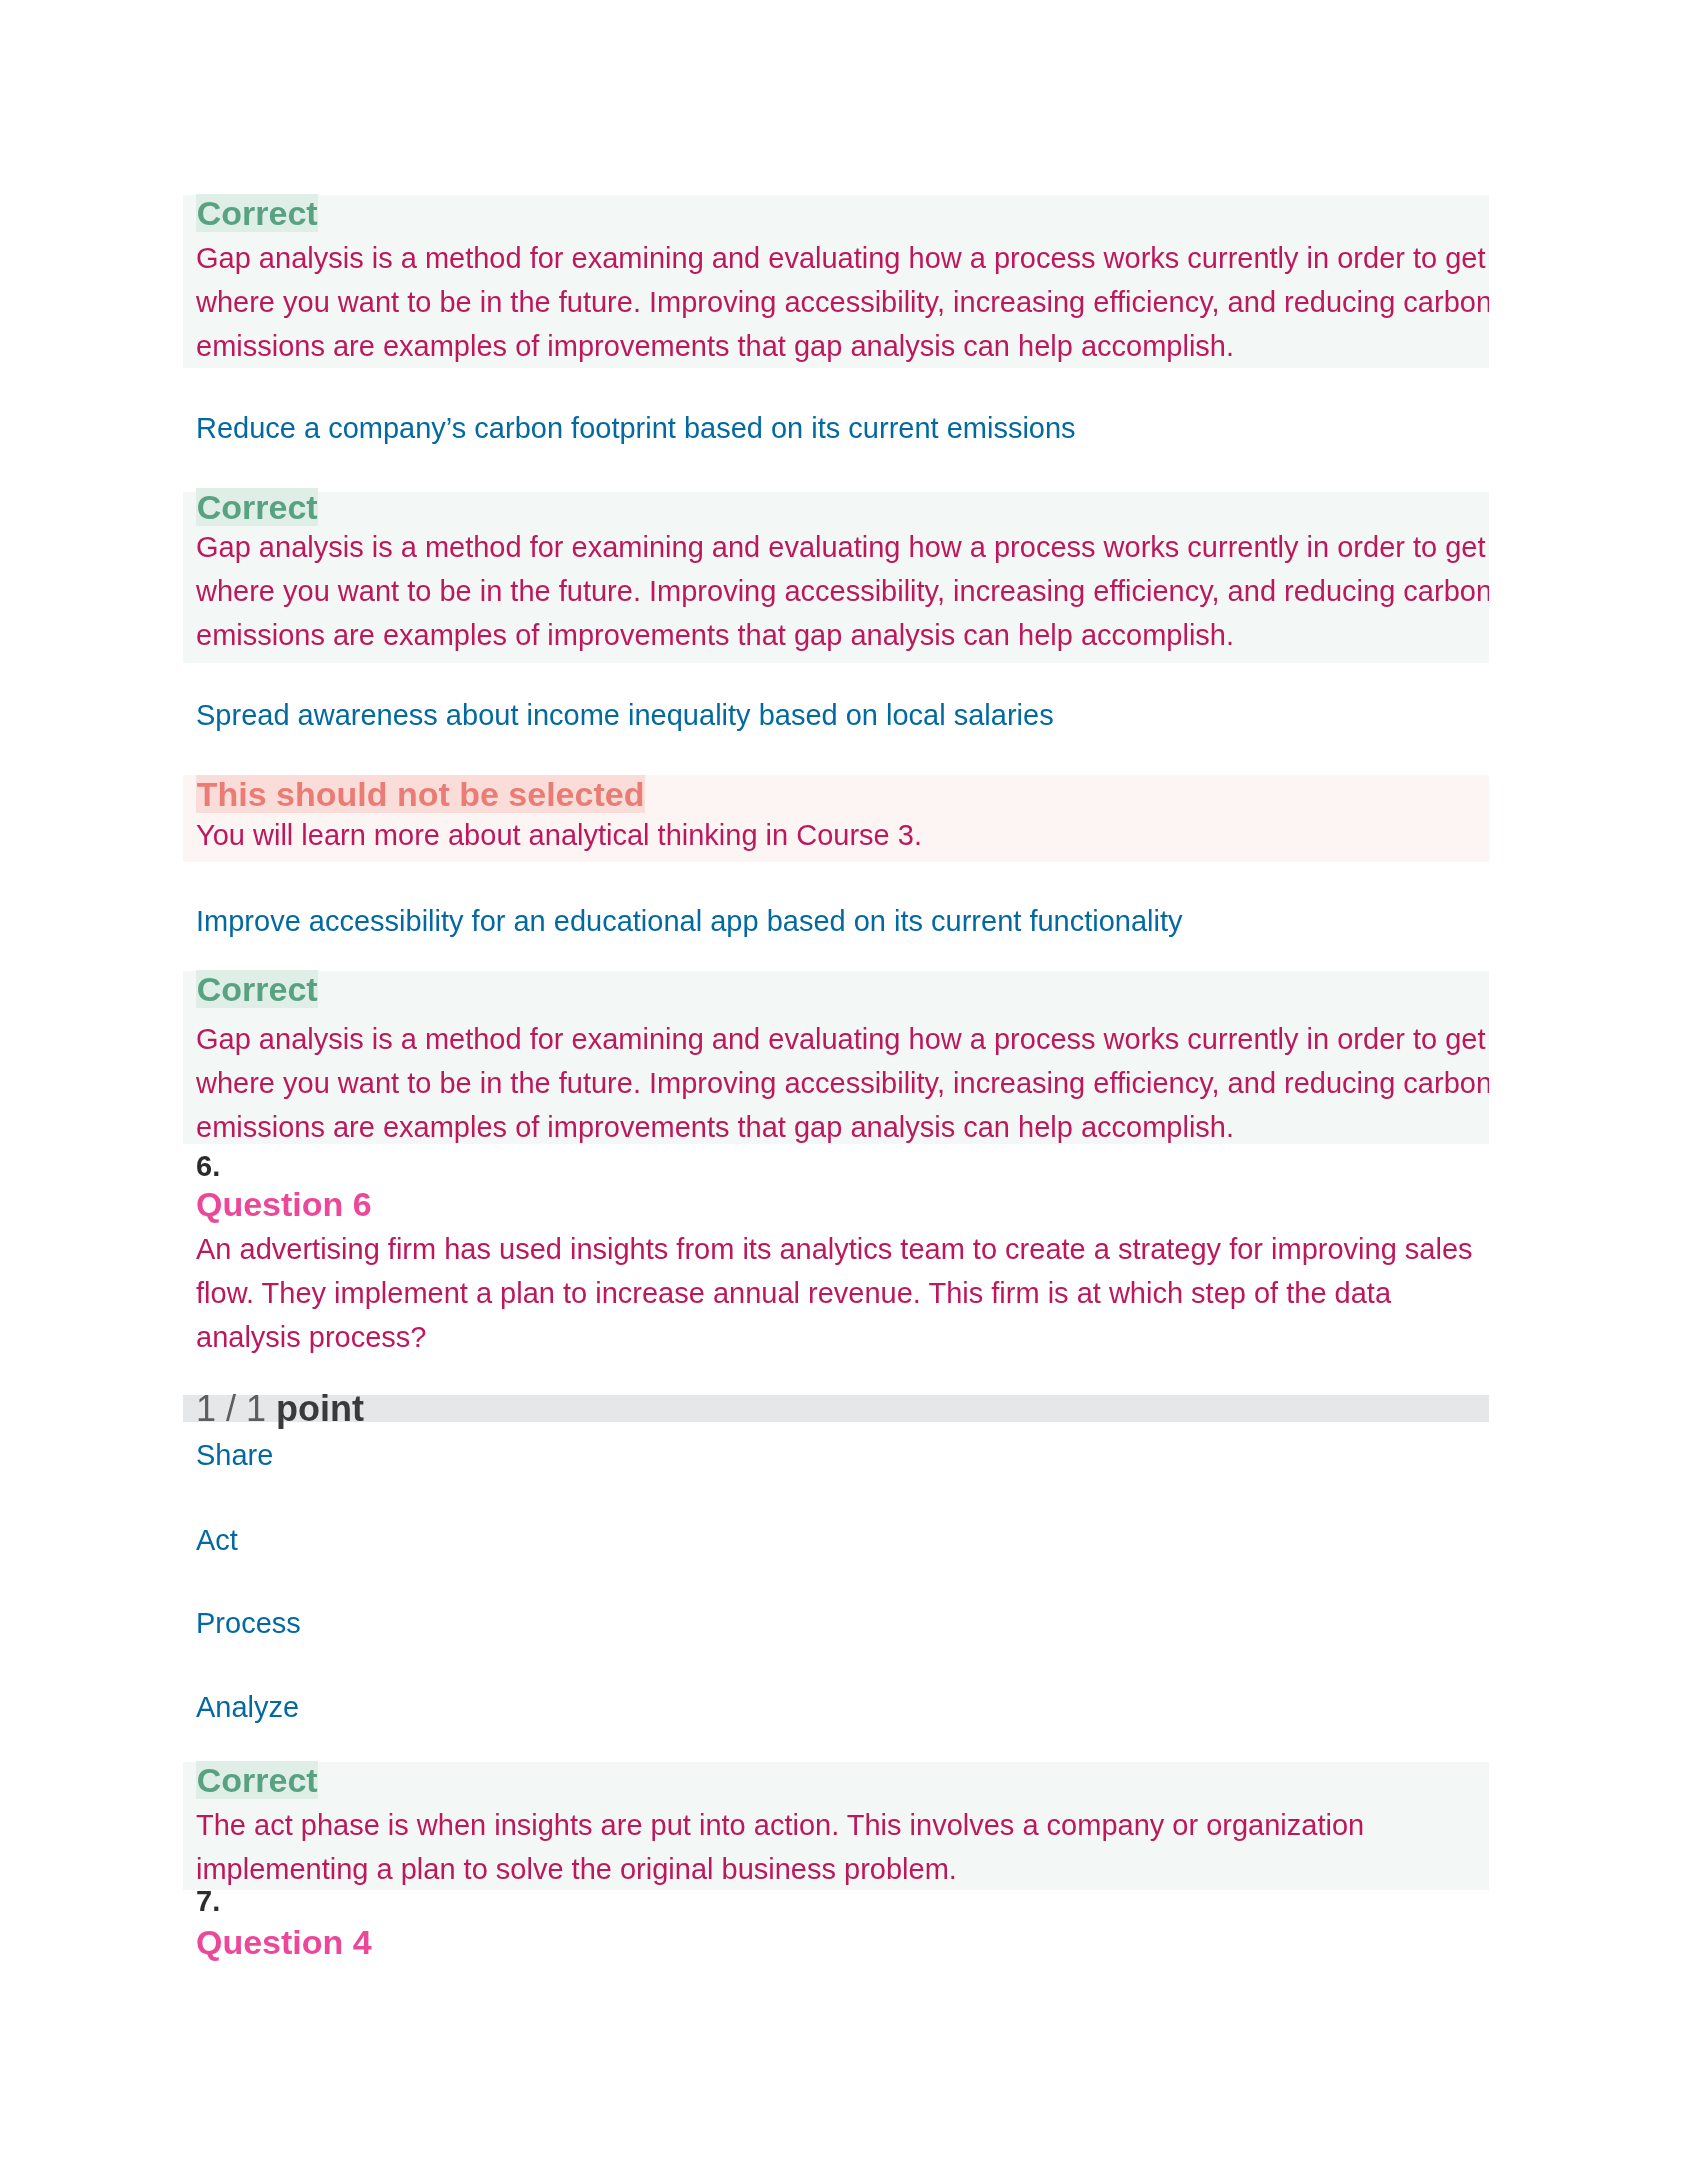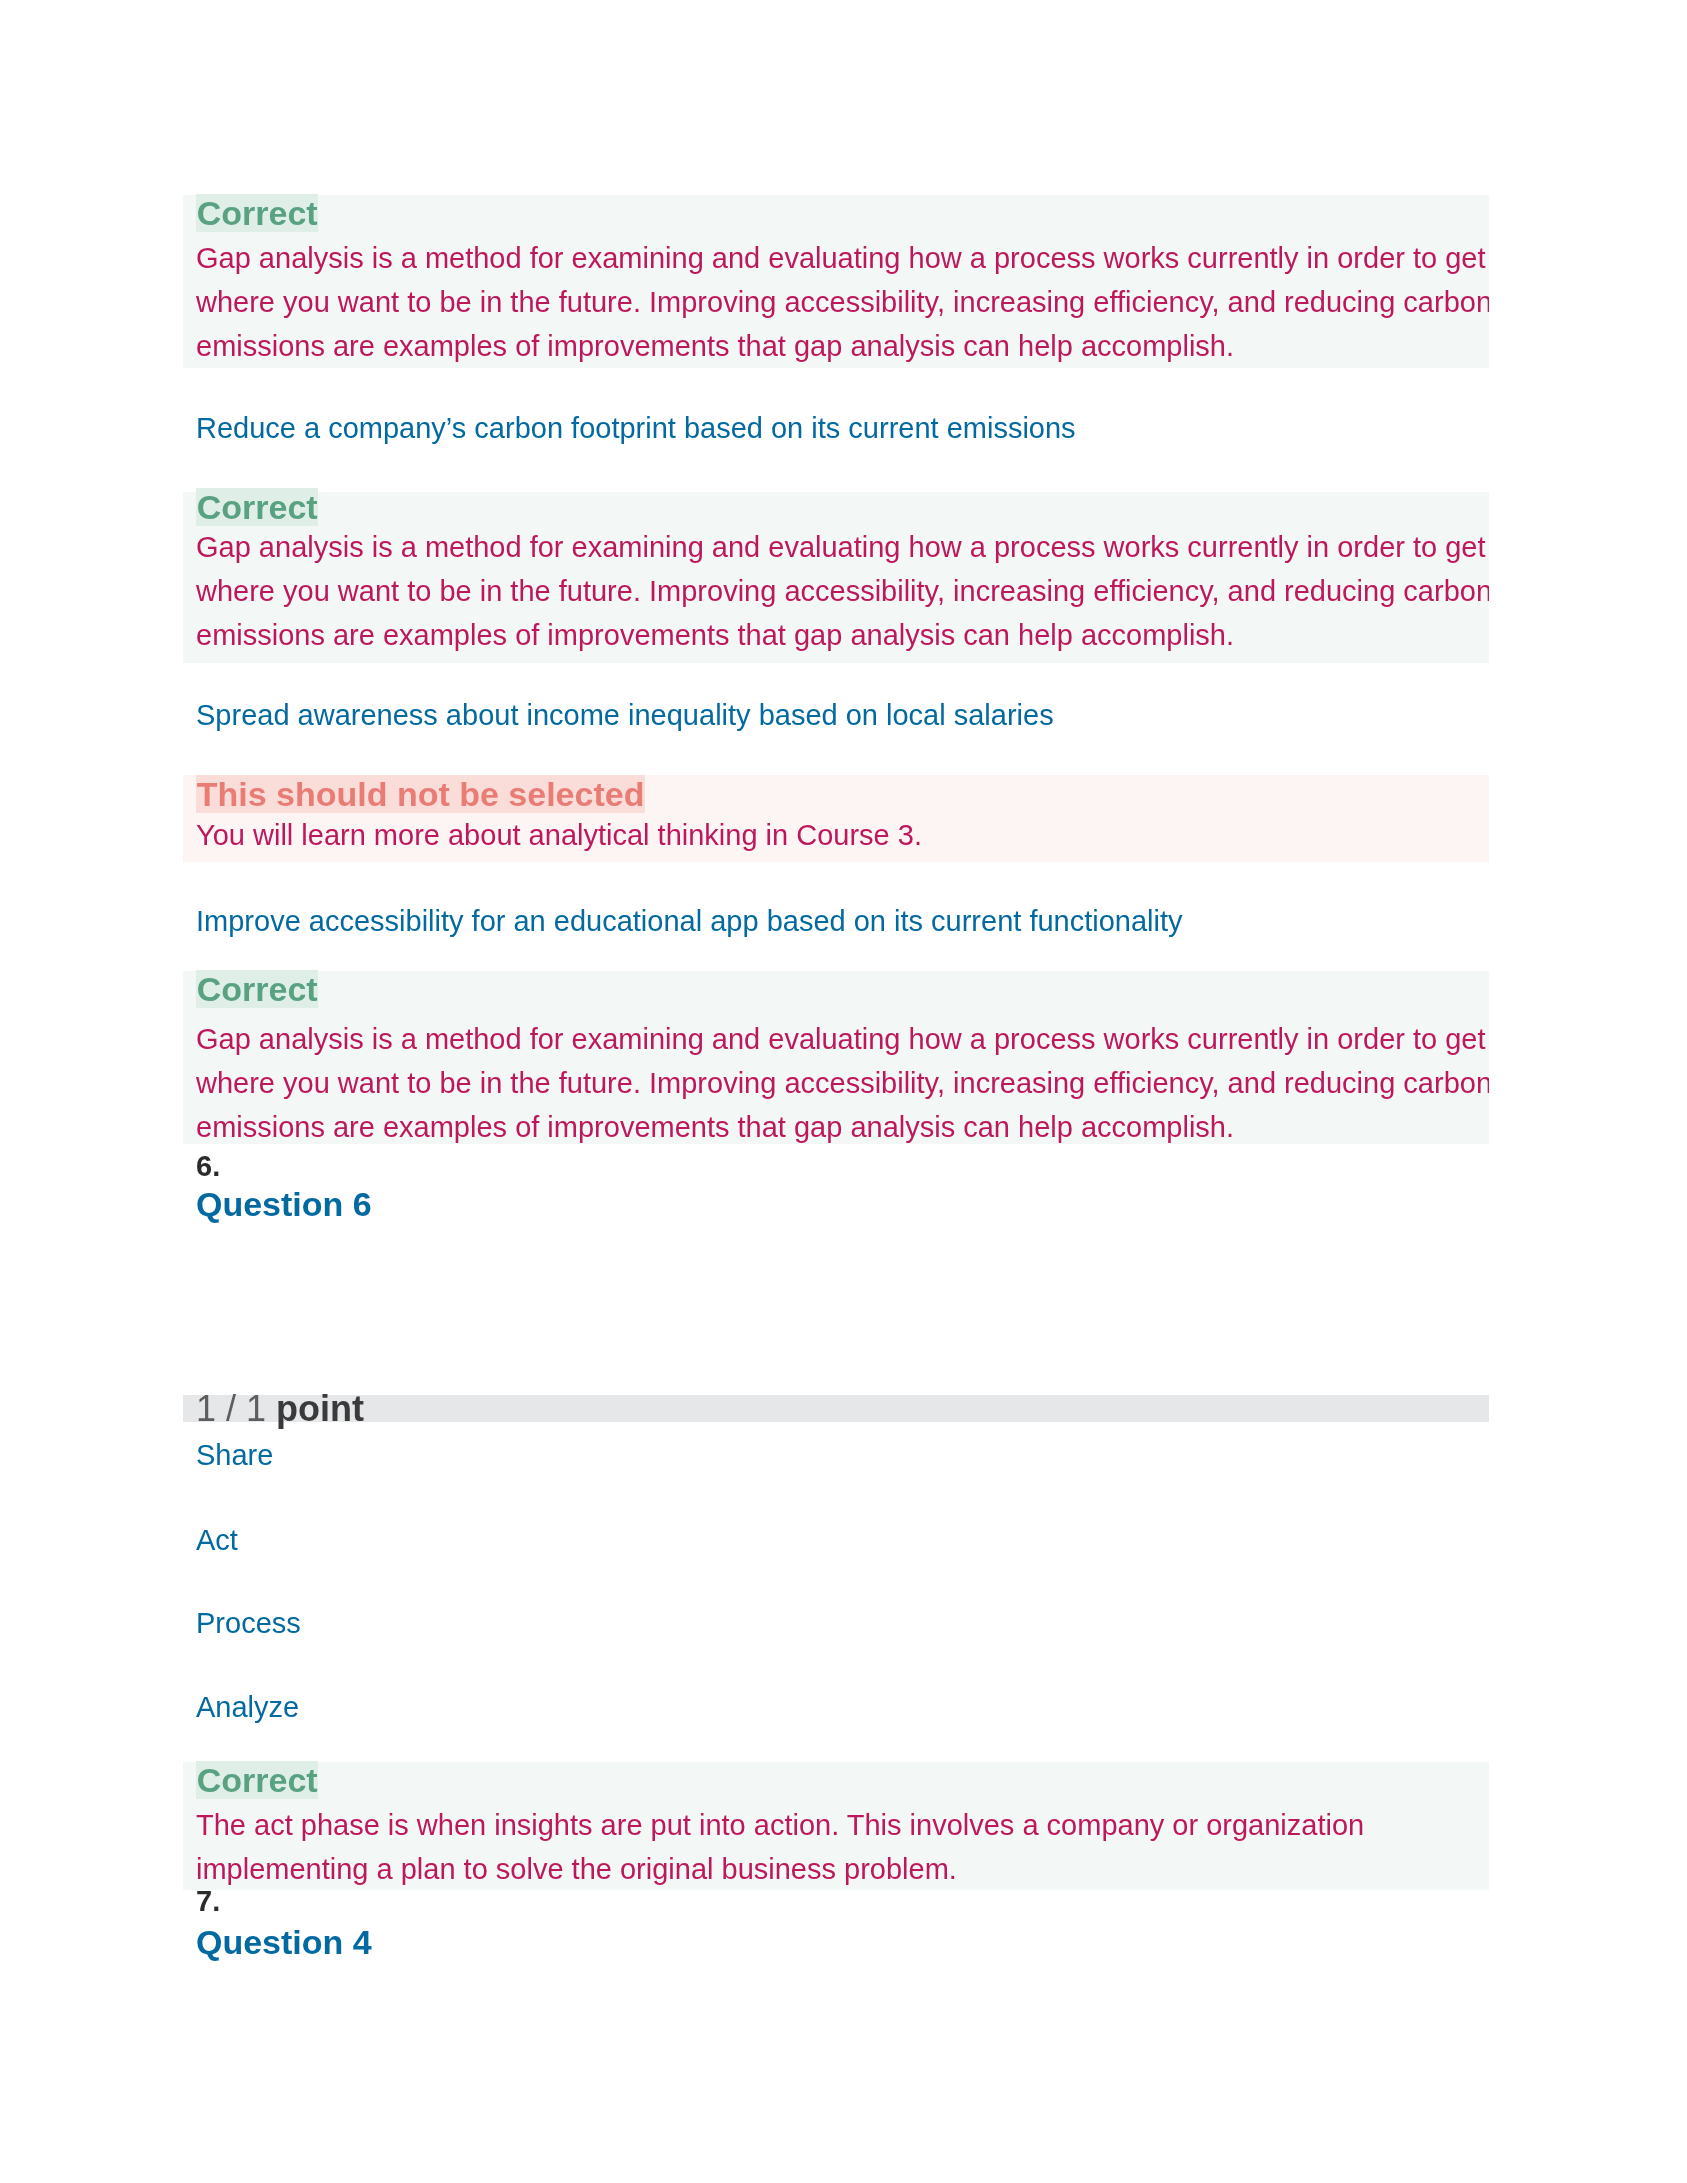--- a/index.html
+++ b/index.html
@@ -16,21 +16,21 @@
   .tag > span{padding:0 0.7px;}
   .tag.green > span{color:#58a181;background:#dfeee7;}
   .tag.red > span{color:#e97d76;background:#fadcd9;}
 
   
   .txt{position:absolute;left:196px;font-size:29px;line-height:44px;color:#be185d;}
   .opt{position:absolute;left:196px;font-size:29px;line-height:44px;color:#0369a1;white-space:nowrap;}
 
   
   .qnum{position:absolute;left:196px;font-size:29px;font-weight:bold;line-height:32px;color:#2b2b2b;}
-  .qtitle{position:absolute;left:196px;font-size:34px;font-weight:bold;line-height:37px;color:#0369a1;}
+  .qtitle{position:absolute;left:196px;font-size:34px;font-weight:bold;line-height:37px;color:#ec4899;}
 
   
   .pill{position:absolute;left:183px;width:1313px;background:#e5e7e9;}
   .pts{position:absolute;left:196px;font-size:36px;line-height:36px;color:#5e5e5e;white-space:nowrap;}
   .pts .b{font-weight:bold;color:#3a3a3a;}
 </style>
 </head>
 <body>
 
 <div class="page">
@@ -52,20 +52,21 @@
   <div class="txt" style="top:813px;width:1298px">You will learn more about analytical thinking in Course 3.</div>
 
   <div class="opt" style="top:899px">Improve accessibility for an educational app based on its current functionality</div>
 
   <div class="fbbox correct" style="top:971px;height:173px"></div>
   <div class="tag green" style="top:972px"><span>Correct</span></div>
   <div class="txt" style="top:1017px;width:1298px">Gap analysis is a method for examining and evaluating how a process works currently in order to get where you want to be in the future. Improving accessibility, increasing efficiency, and reducing carbon emissions are examples of improvements that gap analysis can help accomplish.</div>
 
   <div class="qnum" style="top:1150px">6.</div>
   <div class="qtitle" style="top:1186px">Question 6</div>
+  <div class="txt" style="top:1227px;width:1298px">An advertising firm has used insights from its analytics team to create a strategy for improving sales flow. They implement a plan to increase annual revenue. This firm is at which step of the data analysis process?</div>
 
   <div class="pill" style="top:1395px;height:27px"></div>
   <div class="pts" style="top:1391px"><span>1 / 1 </span><span class="b">point</span></div>
 
   <div class="opt" style="top:1433px">Share</div>
   <div class="opt" style="top:1518px">Act</div>
   <div class="opt" style="top:1601px">Process</div>
   <div class="opt" style="top:1685px">Analyze</div>
 
   <div class="fbbox correct" style="top:1762px;height:128px"></div>

